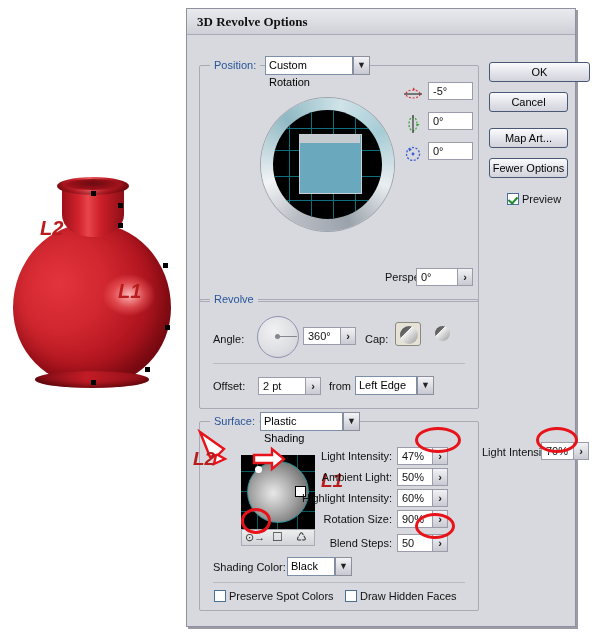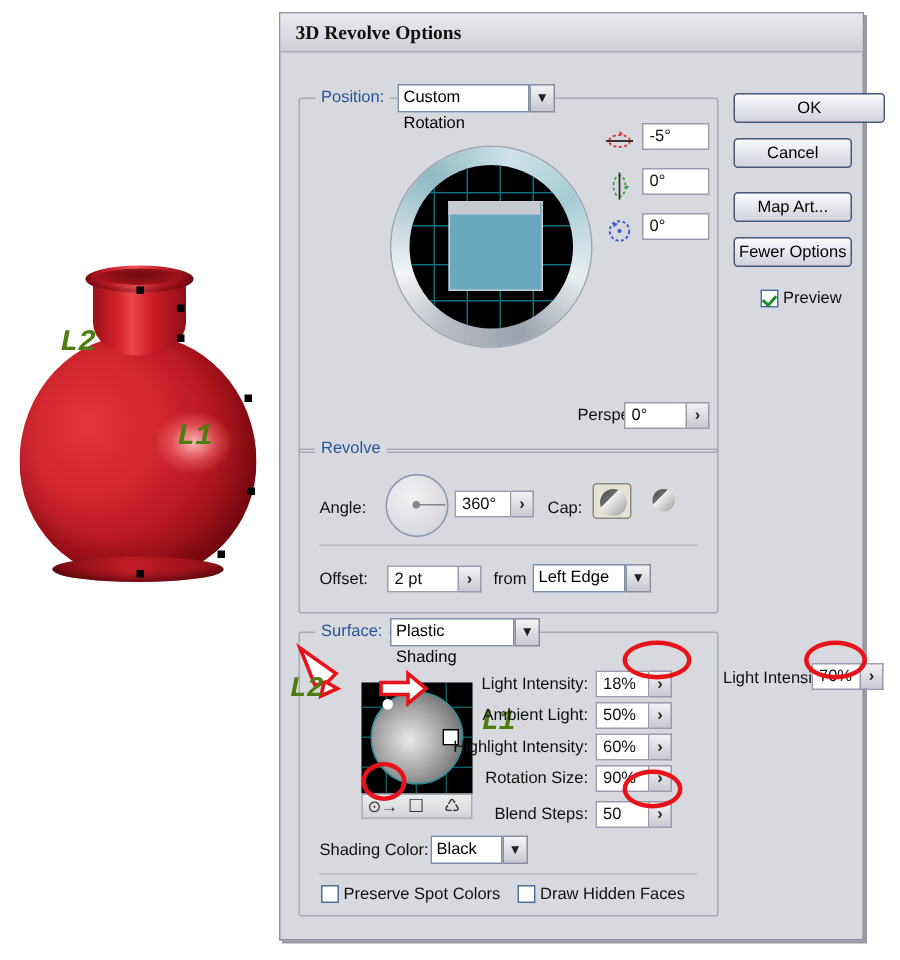--- a/index.html
+++ b/index.html
@@ -34,21 +34,21 @@
   .vase-lip-in{
     position:absolute;left:60px;top:4px;width:56px;height:11px;border-radius:50%;
     background:radial-gradient(ellipse at 50% 40%,#6d0a11 0%,#a8141d 80%);
   }
   .vase-base{
     position:absolute;left:30px;top:196px;width:114px;height:17px;border-radius:50%;
     background:linear-gradient(90deg,#7c0c14,#c21c26 45%,#8d0f18);
     box-shadow:inset 0 -3px 5px rgba(60,0,4,.6);
   }
   .anchor{position:absolute;width:5px;height:5px;background:#000;}
-  .lbl-L{position:absolute;font-family:Liberation Mono, monospace;font-size:20px;font-style:italic;color:#4d7c0f;font-weight:600;}
+  .lbl-L{position:absolute;font-family:Liberation Sans, sans-serif;font-size:20px;font-style:italic;color:#b91c1c;font-weight:600;}
   
   #dialog{
     position:absolute;left:186px;top:8px;width:388px;height:617px;
     background:#d8d9de;border:1px solid #8f90a0;
     box-shadow:2px 2px 0 rgba(120,122,135,.75);
   }
   #titlebar{
     height:25px;line-height:25px;padding-left:10px;
     background:linear-gradient(180deg,#e9eaee 0%,#dcdde2 55%,#cfd0d7 100%);
     border-bottom:1px solid #a9aab6;
@@ -279,21 +279,21 @@
     </div>
     <div id="lightToolbar">
       <span style="position:absolute;left:3px;top:1px;font-size:11px;color:#333;">⊙→</span>
       <span style="position:absolute;left:30px;top:0px;font-size:12px;color:#333;">☐</span>
       <span style="position:absolute;left:54px;top:0px;font-size:12px;color:#333;">♺</span>
     </div>
     <span class="lbl-L small" style="left:121px;top:48px;">L1</span>
 
     <div id="surfaceFields">
         <span class="lbl" style="left: 0px; top: 28px; width: 192px; text-align: right;">Light Intensity:</span>
-        <div class="field" style="left: 197px; top: 25px; width: 36px;"><span>18%</span></div>
+        <div class="field" style="left: 197px; top: 25px; width: 36px;"><span>47%</span></div>
         <div class="stepper" style="left: 233px; top: 25px;">›</div>
         <span class="lbl" style="left: 0px; top: 49px; width: 192px; text-align: right;">Ambient Light:</span>
         <div class="field" style="left: 197px; top: 46px; width: 36px;"><span>50%</span></div>
         <div class="stepper" style="left: 233px; top: 46px;">›</div>
         <span class="lbl" style="left: 0px; top: 70px; width: 192px; text-align: right;">Highlight Intensity:</span>
         <div class="field" style="left: 197px; top: 67px; width: 36px;"><span>60%</span></div>
         <div class="stepper" style="left: 233px; top: 67px;">›</div>
         <span class="lbl" style="left: 0px; top: 91px; width: 192px; text-align: right;">Rotation Size:</span>
         <div class="field" style="left: 197px; top: 88px; width: 36px;"><span>90%</span></div>
         <div class="stepper" style="left: 233px; top: 88px;">›</div>

